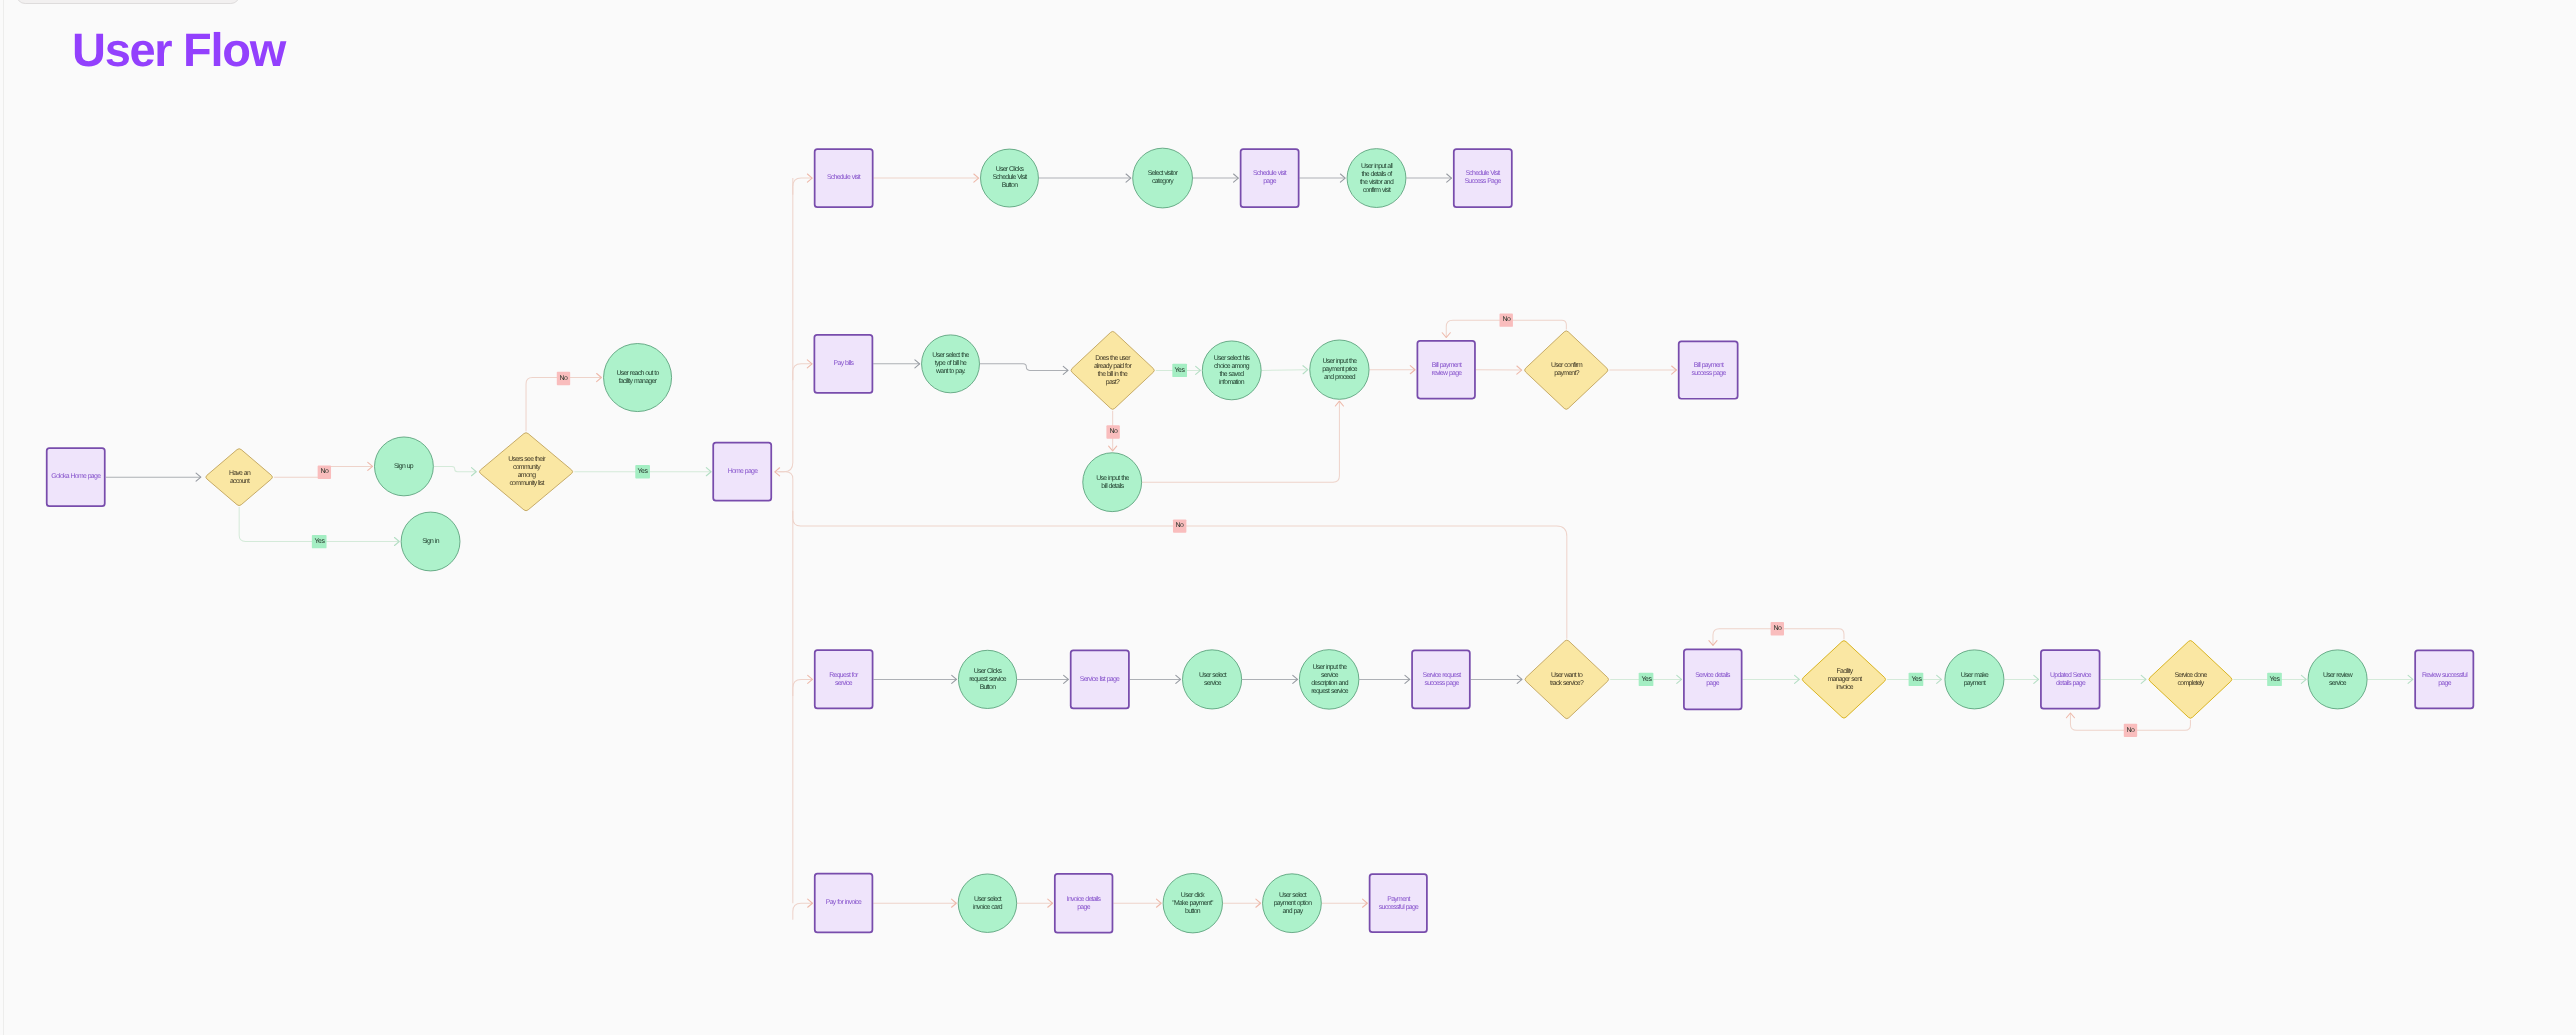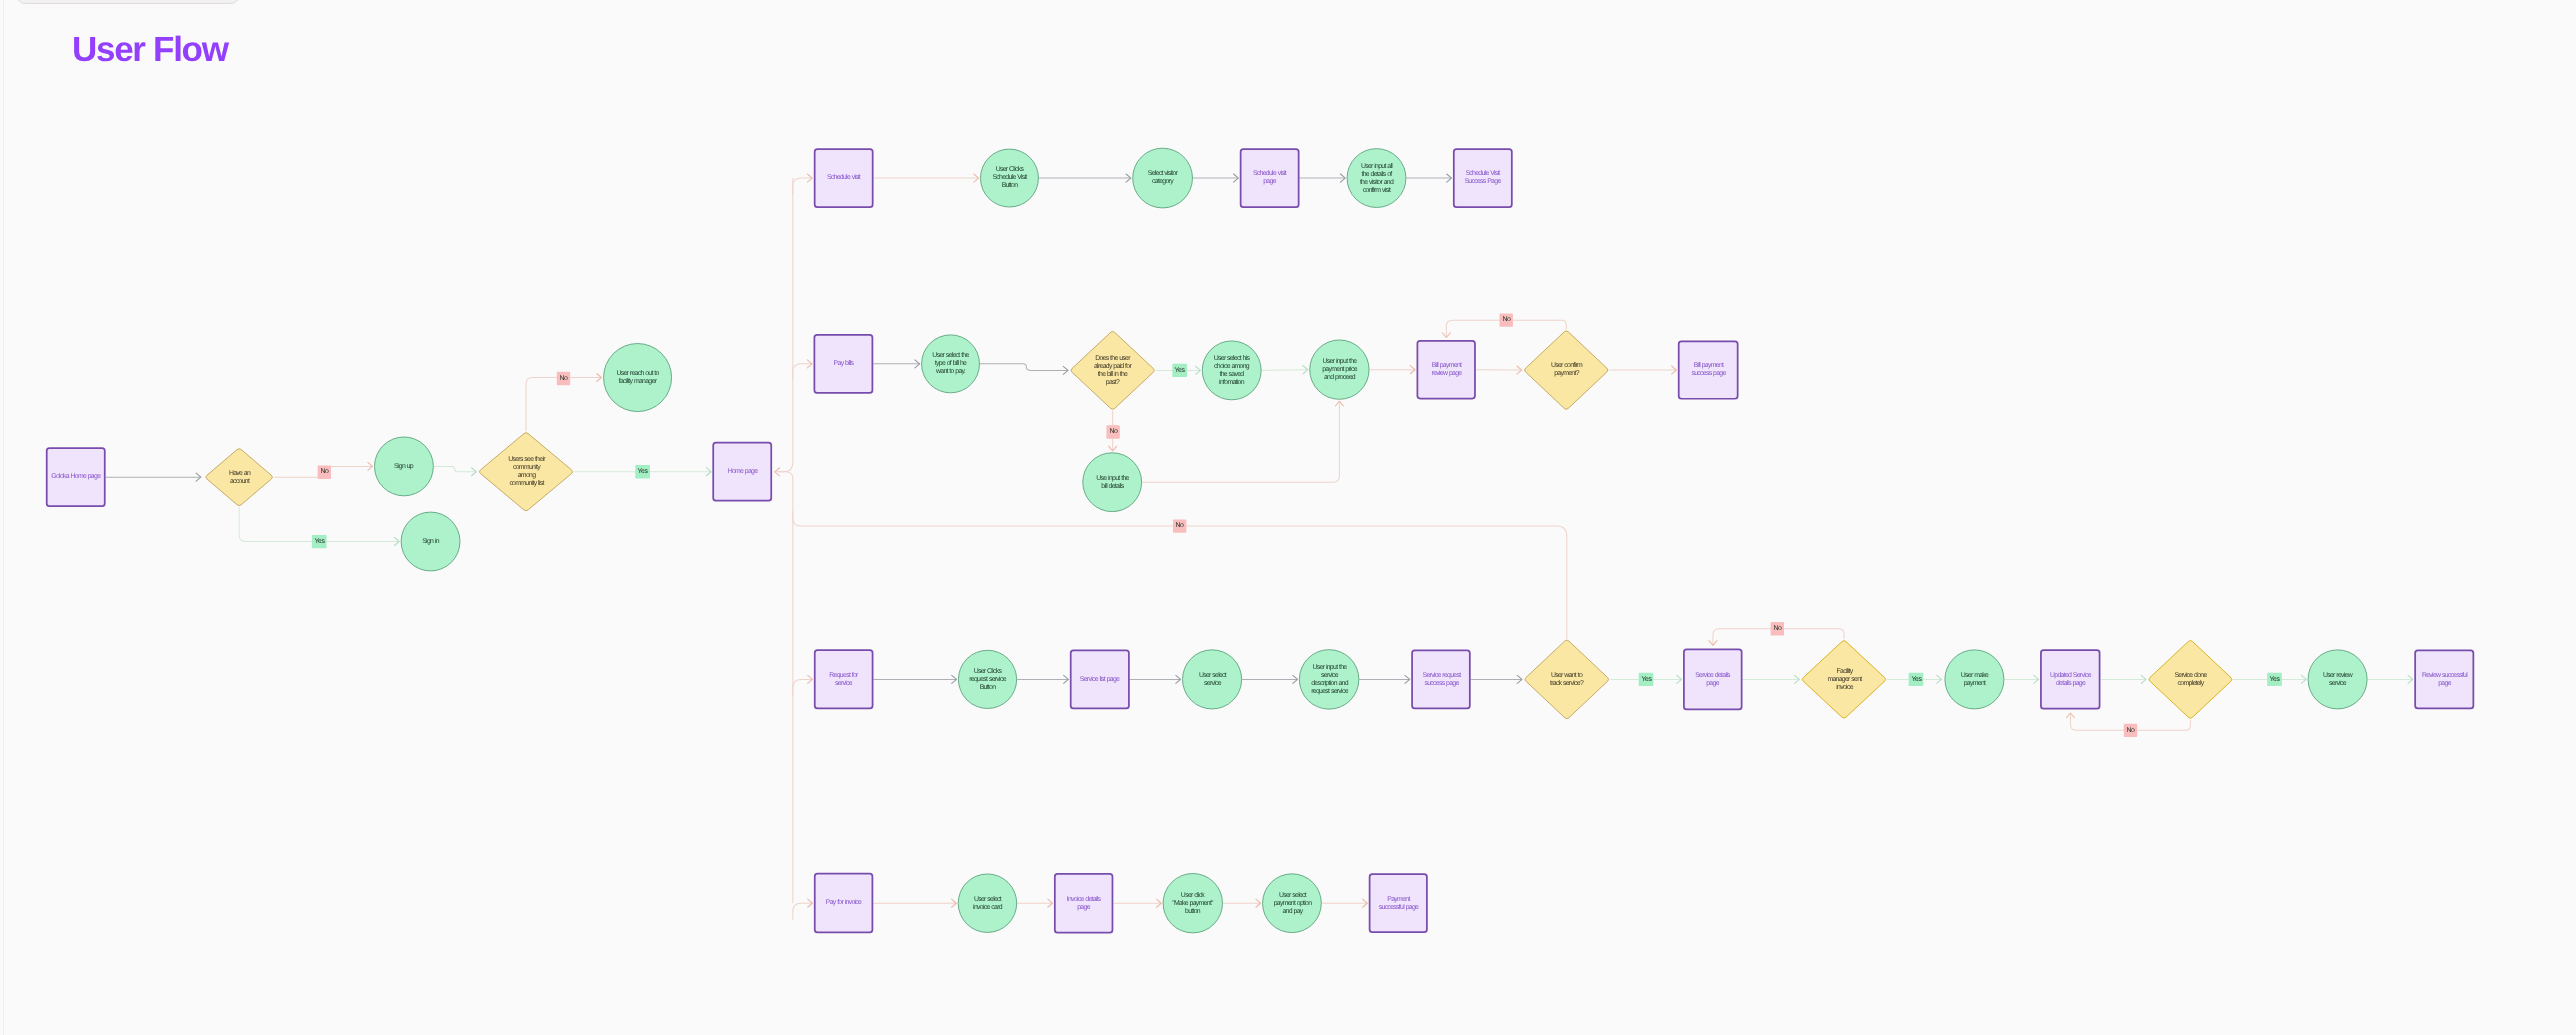--- a/index.html
+++ b/index.html
@@ -3,21 +3,21 @@
 <meta charset="utf-8">
 <style>
   html,body{margin:0;padding:0;}
   body{width:2576px;height:1036px;overflow:hidden;background:#fafafa;
        font-family:"Liberation Sans",sans-serif;
        -webkit-font-smoothing:antialiased;text-rendering:geometricPrecision;}
   #canvas{position:relative;width:2576px;height:1036px;background:#fafafa;}
   #leftrule{position:absolute;left:3px;top:0;width:0.9px;height:1036px;background:#ededec;}
   #toppanel{position:absolute;left:15.5px;top:-43px;width:222px;height:45px;
             background:#f2f0f0;border:0.9px solid #dedcdc;border-radius:9.2px;}
-  #title{position:absolute;left:72px;top:30px;font-size:35px;font-weight:bold;
+  #title{position:absolute;left:72px;top:30px;font-size:47px;font-weight:bold;
          line-height:40px;letter-spacing:-1.3px;color:#9340fd;transform:translateZ(0);}
   svg.flow{position:absolute;left:0;top:0;width:2576px;height:1036px;}
   .nlabel{font-size:6.9px;line-height:8px;letter-spacing:-0.7px;word-spacing:0.4px;text-align:center;
           position:absolute;white-space:nowrap;transform:translateZ(0);}
   .elabel{position:absolute;font-size:6.9px;line-height:8px;letter-spacing:-0.4px;
           text-align:center;width:37px;transform:translateZ(0);}
 </style>
 </head>
 <body>
 

